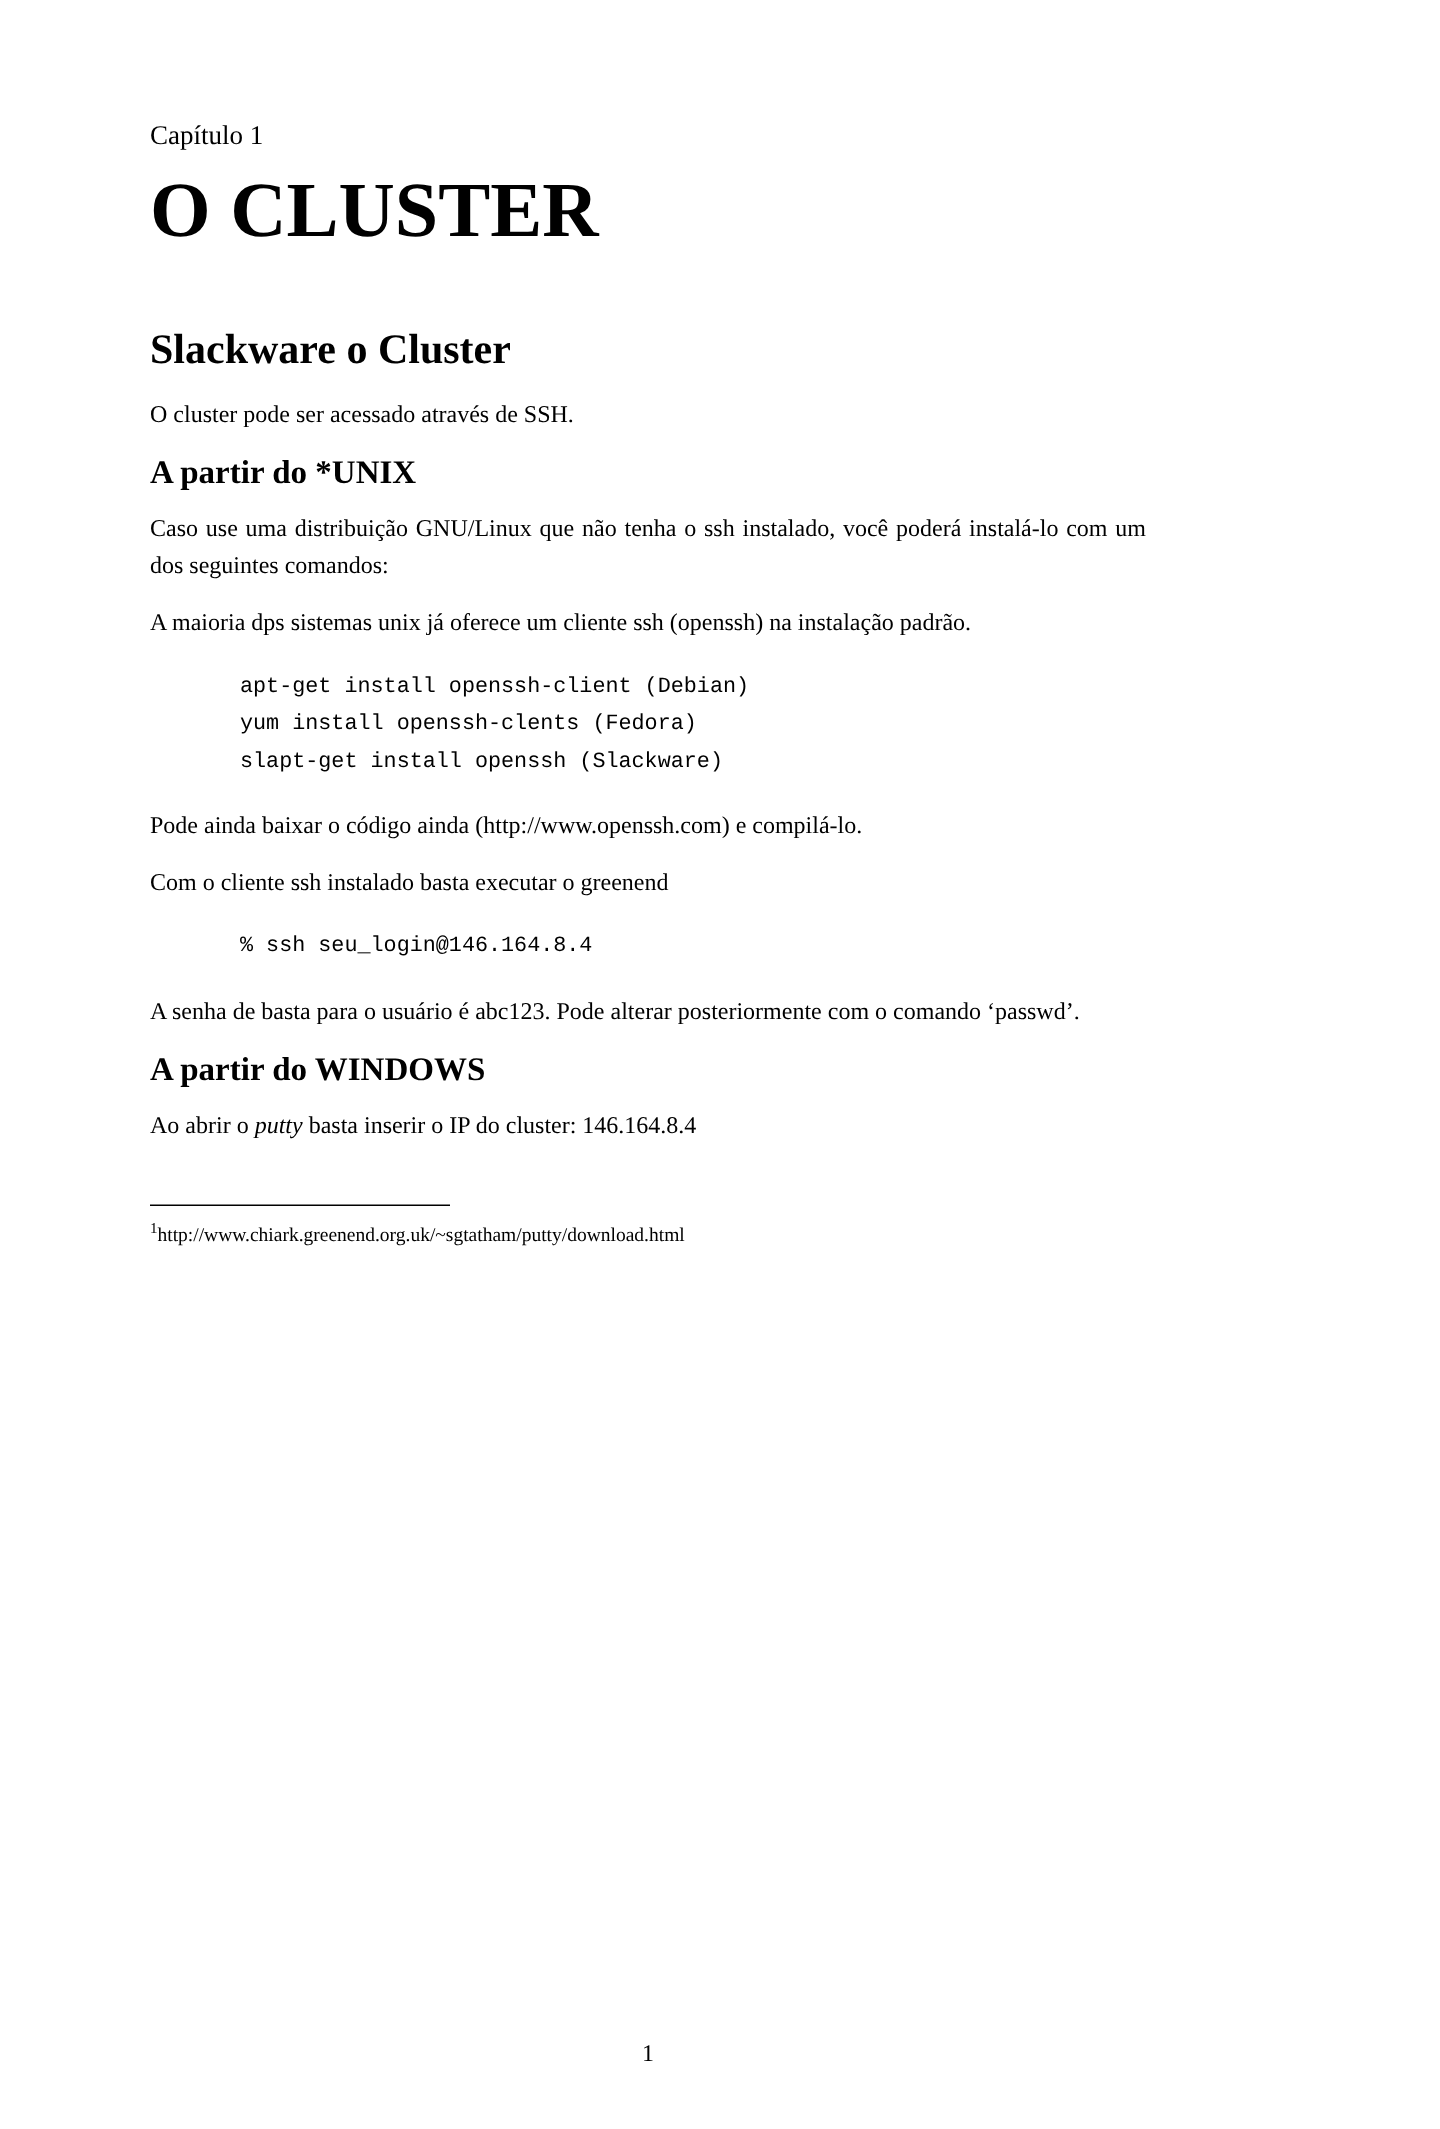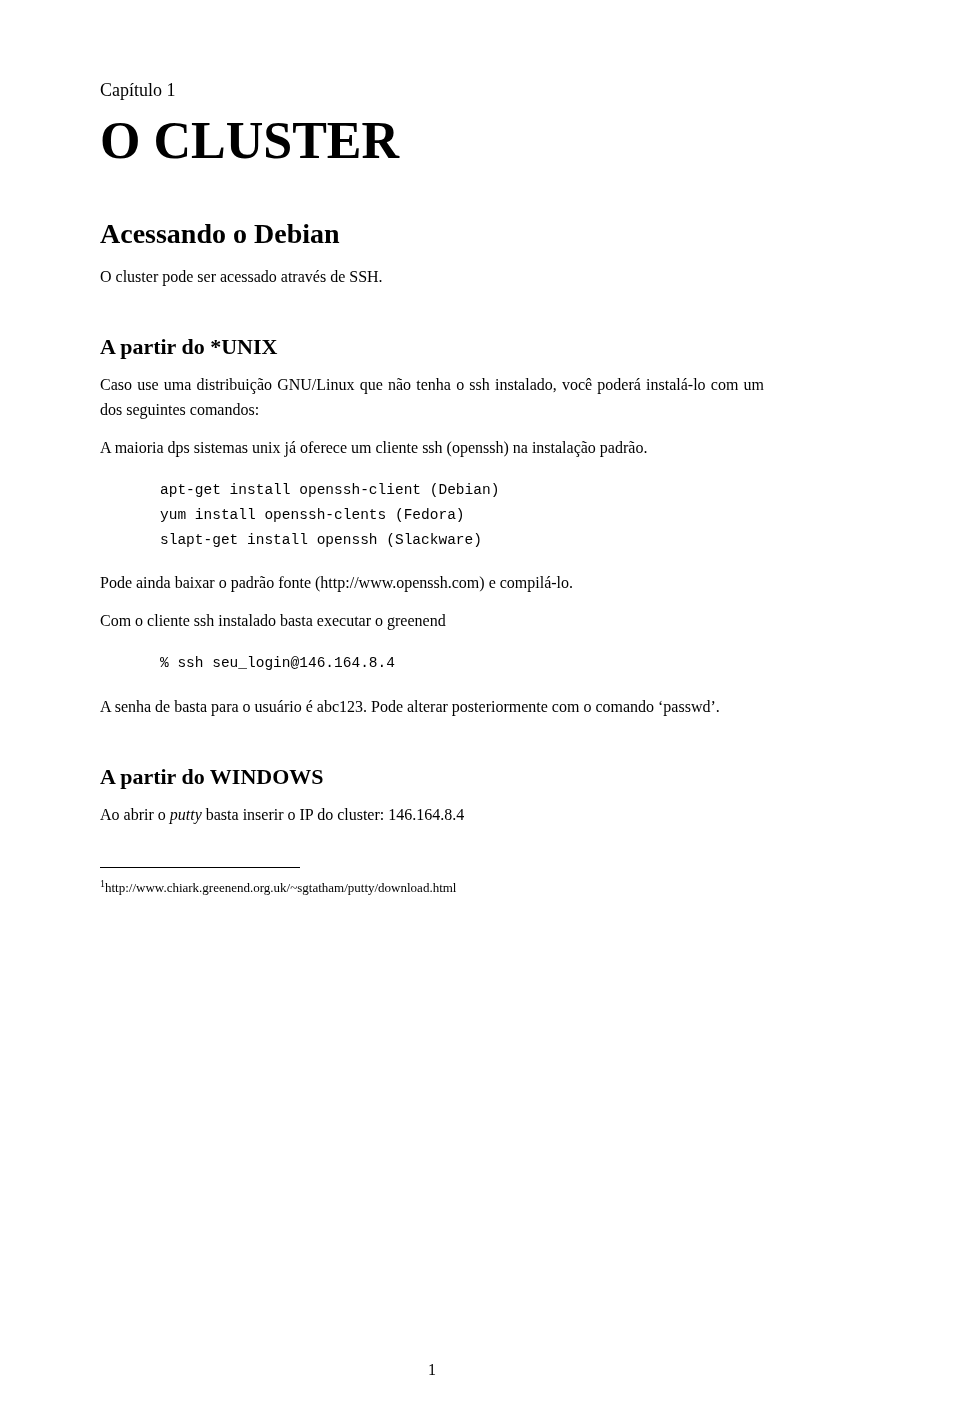--- a/index.html
+++ b/index.html
@@ -45,21 +45,21 @@
       font-size: 28px;
       font-weight: bold;
       margin-top: 36px;
       margin-bottom: 14px;
       font-family: "Computer Modern", Georgia, serif;
     }
 
     .subsection-title {
       font-size: 22px;
       font-weight: bold;
-      margin-top: 44px;
+      margin-top: 12px;
       margin-bottom: 12px;
       font-family: "Computer Modern", Georgia, serif;
     }
 
     p {
       font-size: 16px;
       line-height: 1.6;
       margin-bottom: 12px;
       text-align: justify;
       font-family: "Computer Modern", Georgia, serif;
@@ -112,32 +112,32 @@
   </style>
 </head>
 <body>
 
 <div class="page">
 
   <div class="chapter-label">Capítulo 1</div>
   <div class="chapter-title">O CLUSTER</div>
 
   <div>
-    <div class="section-title">Acessando o Debian</div>
+    <div class="section-title">Slackware o Cluster</div>
     <p>O cluster pode ser acessado através de SSH.</p>
   </div>
 
   <div>
     <div class="subsection-title">A partir do *UNIX</div>
     <p>Caso use uma distribuição GNU/Linux que não tenha o ssh instalado, você poderá instalá-lo com um dos seguintes comandos:</p>
     <p>A maioria dps sistemas unix já oferece um cliente ssh (openssh) na instalação padrão.</p>
     <div class="code-block">apt-get install openssh-client (Debian)
 yum install openssh-clents (Fedora)
 slapt-get install openssh (Slackware)</div>
-    <p>Pode ainda baixar o padrão fonte (http://www.openssh.com) e compilá-lo.</p>
+    <p>Pode ainda baixar o código ainda (http://www.openssh.com) e compilá-lo.</p>
     <p>Com o cliente ssh instalado basta executar o greenend</p>
     <div class="code-block">% ssh seu_login@146.164.8.4</div>
     <p>A senha de basta para o usuário é abc123. Pode alterar posteriormente com o comando ‘passwd’.</p>
   </div>
 
   <div>
     <div class="subsection-title">A partir do WINDOWS</div>
     <p>Ao abrir o <em>putty</em> basta inserir o IP do cluster: 146.164.8.4</p>
   </div>
 

